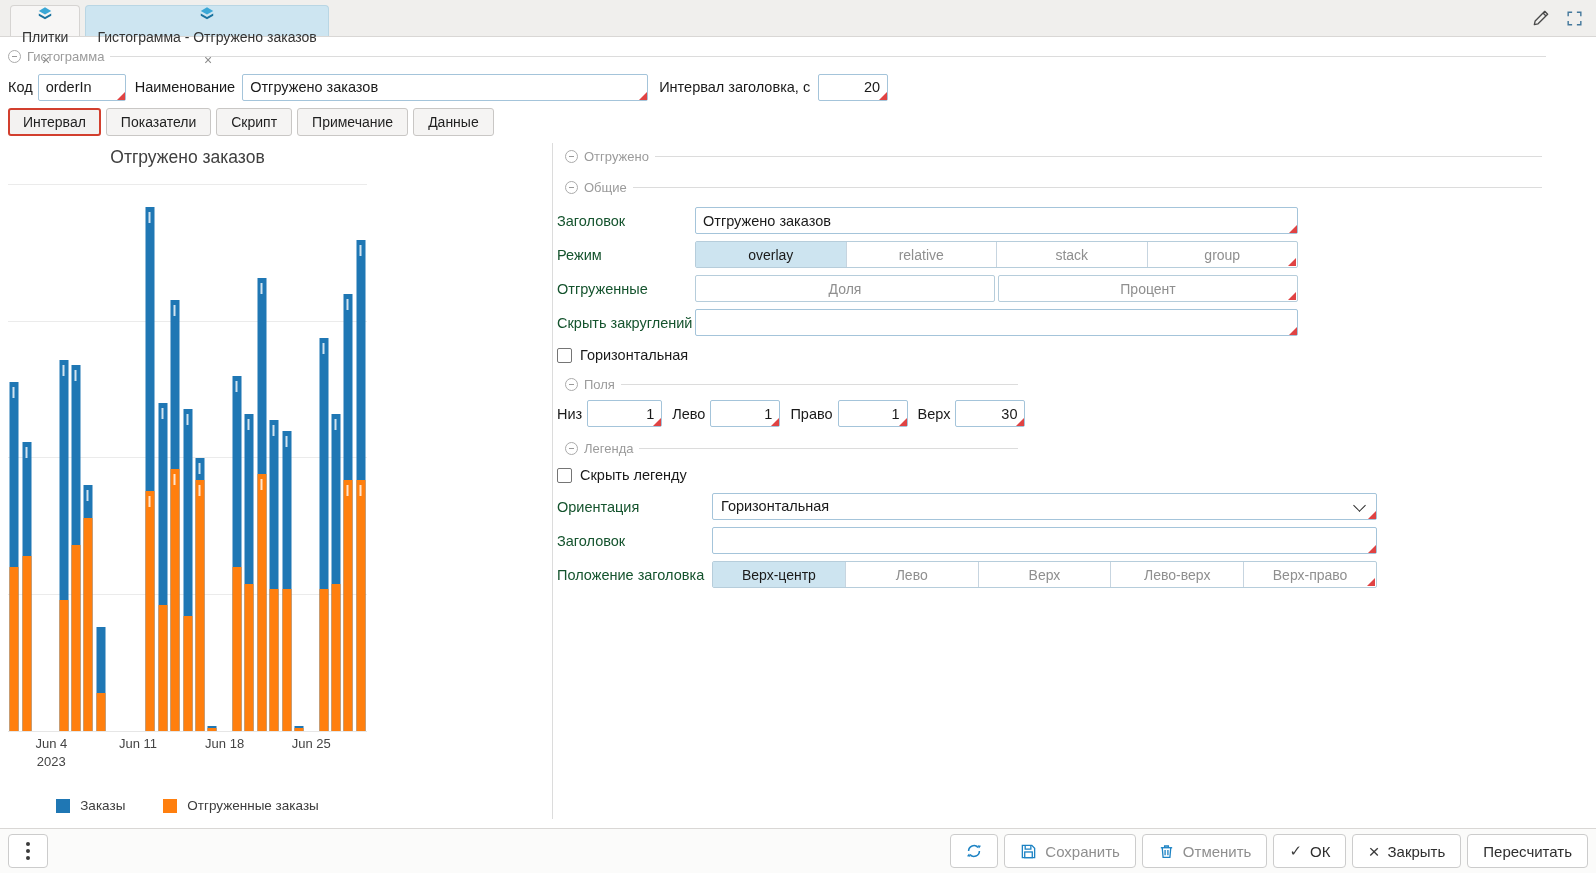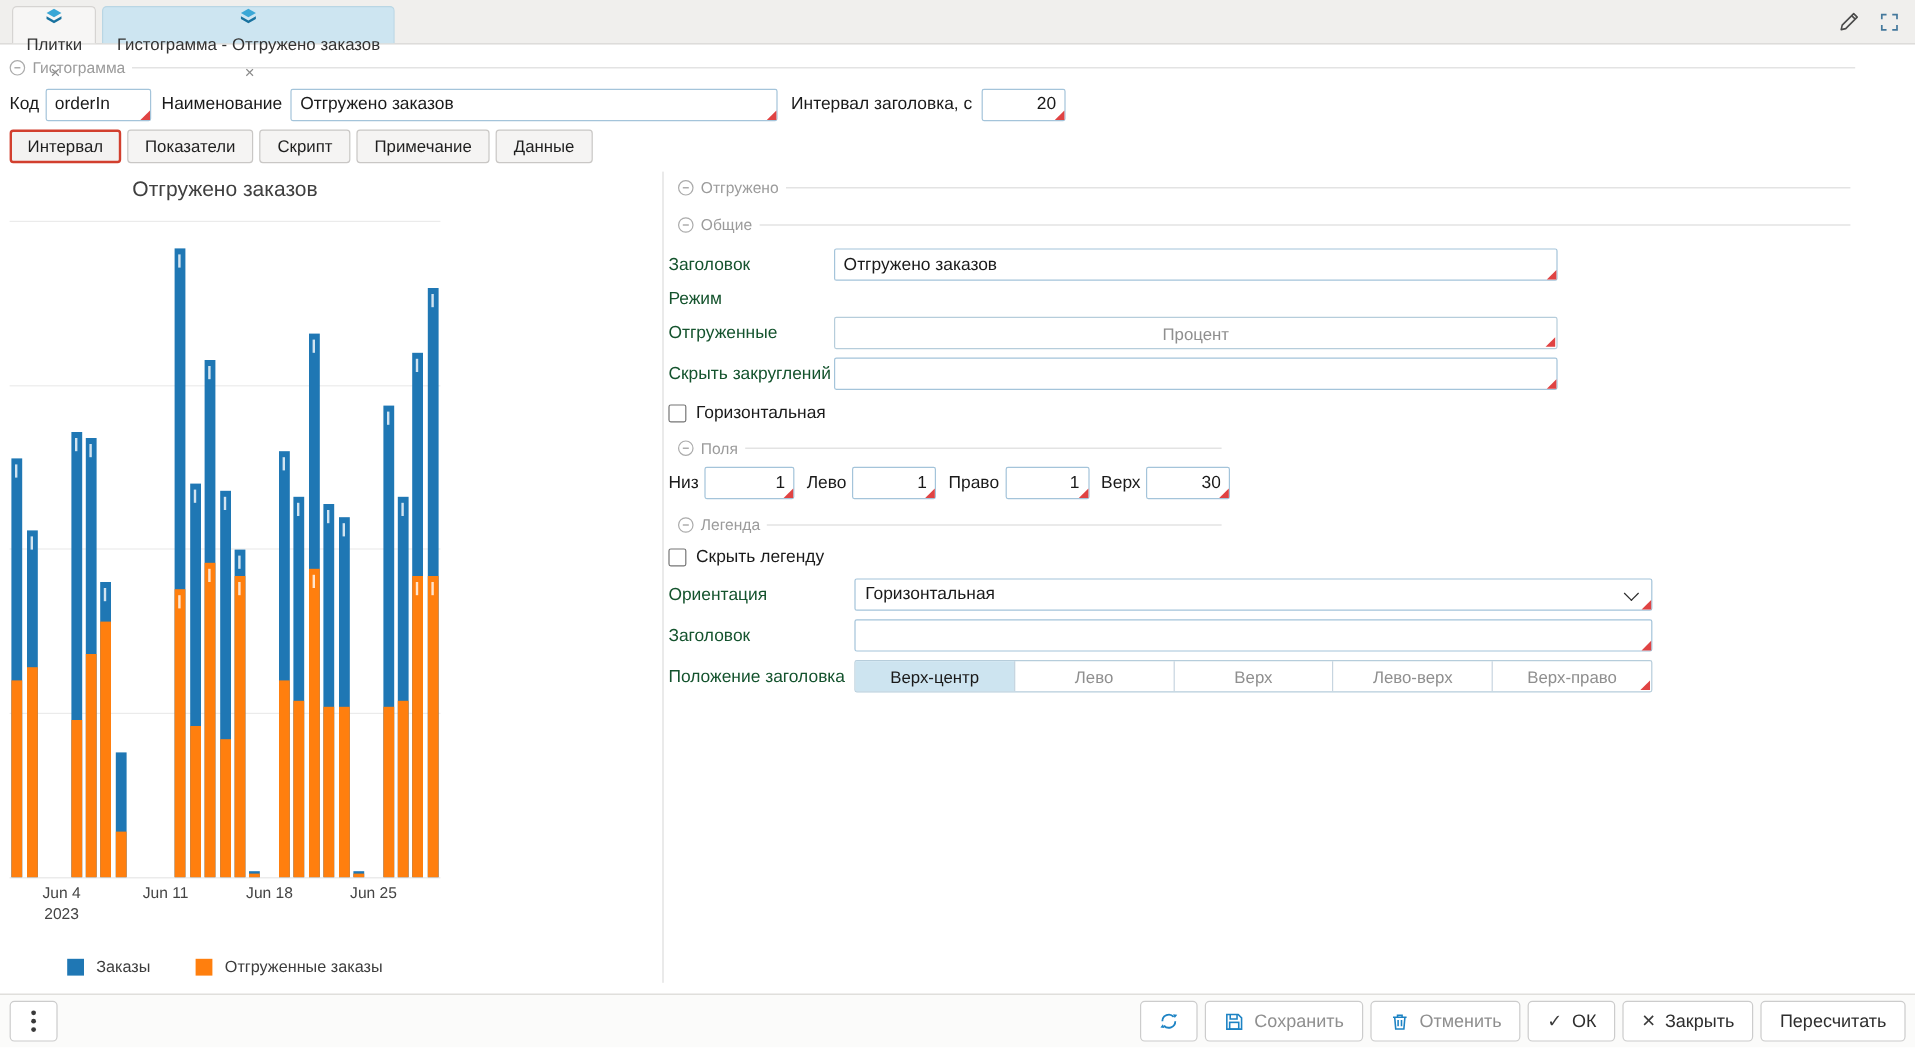--- a/index.html
+++ b/index.html
@@ -262,25 +262,34 @@
       <span class="line"></span>
     </div>
 
     <div class="srow mt12">
       <span class="lbl">Заголовок</span>
       <span class="inp marked grow603"><input value="Отгружено заказов" style=""></span>
     </div>
 
     <div class="srow">
       <span class="lbl">Режим</span>
+      <div class="seg grow603 marked">
+        <div class="seg-item selected">overlay</div>
+        <div class="seg-item">relative</div>
+        <div class="seg-item">stack</div>
+        <div class="seg-item">group</div>
+      </div>
     </div>
 
     <div class="srow">
       <span class="lbl">Отгруженные</span>
       <div class="dual grow603">
+        <div class="seg">
+          <div class="seg-item">Доля</div>
+        </div>
         <div class="seg marked">
           <div class="seg-item">Процент</div>
         </div>
       </div>
     </div>
 
     <div class="srow">
       <span class="lbl">Скрыть закруглений</span>
       <span class="inp marked grow603"><input value="" style=""></span>
     </div>

